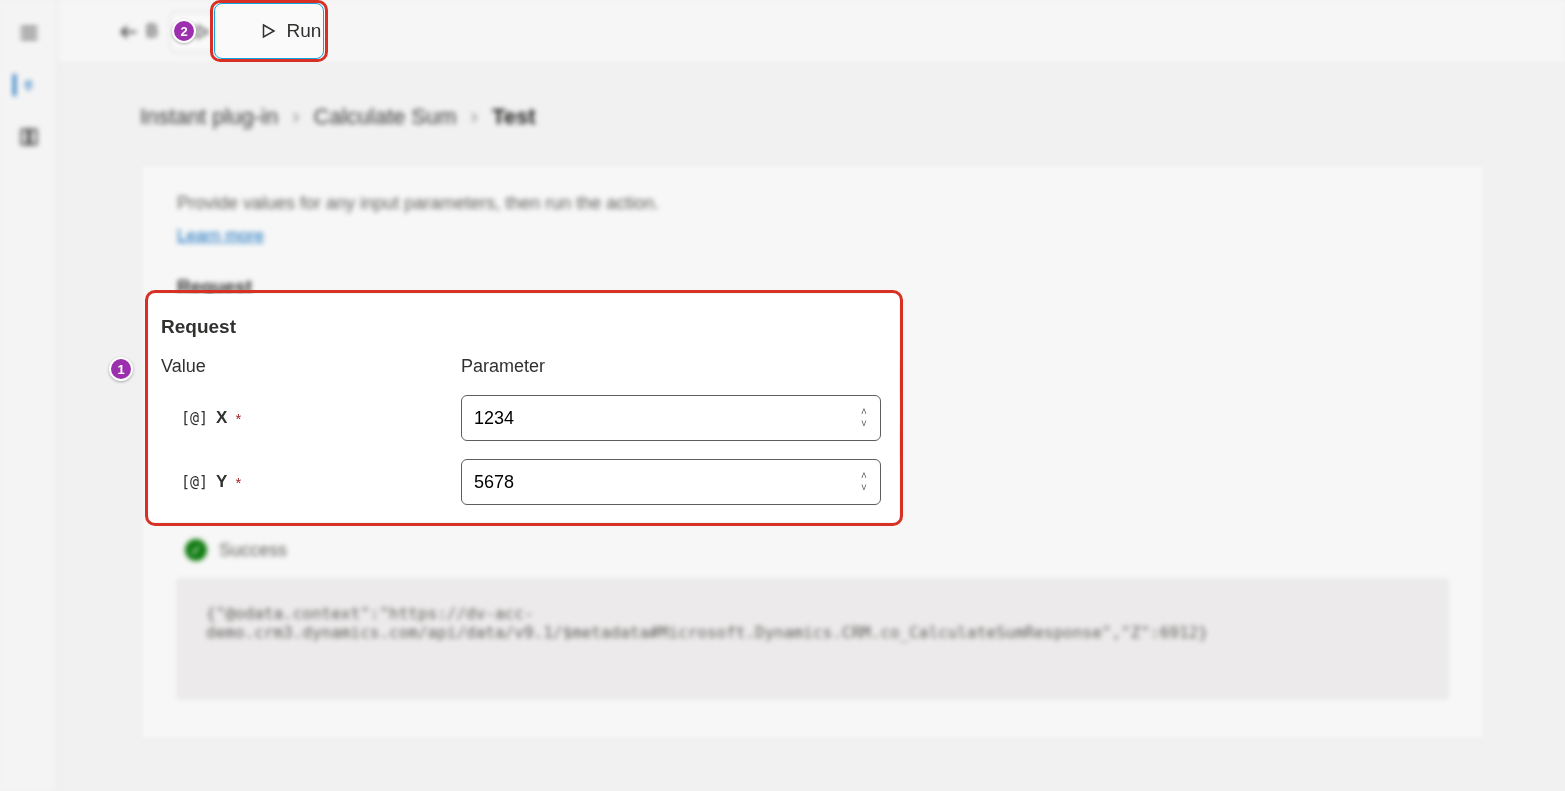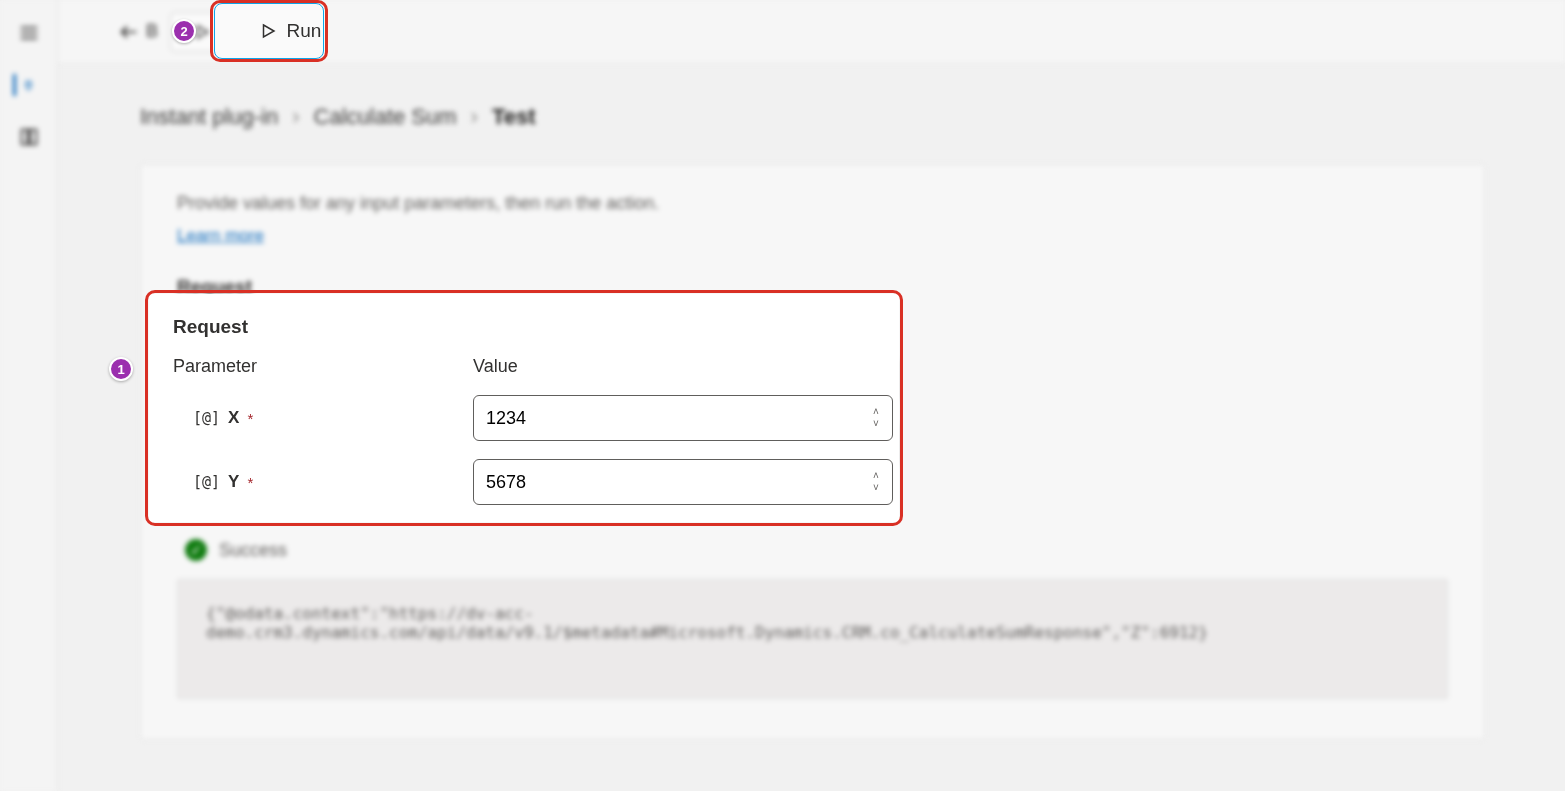--- a/index.html
+++ b/index.html
@@ -50,21 +50,21 @@
   .highlight { position:absolute; border:3px solid #d93025; border-radius:10px; pointer-events:none; }
   .hl-run { left:210px; top:0px; width:118px; height:62px; }
   .hl-req { left:145px; top:290px; width:758px; height:236px; }
 
   .callout { position:absolute; width:24px; height:24px; border-radius:50%; background:#9b2fae; border:2px solid #fff; color:#fff; font-size:13px; font-weight:600; display:flex; align-items:center; justify-content:center; box-shadow:0 1px 3px rgba(0,0,0,.3); }
   .co1 { left:109px; top:357px; }
   .co2 { left:172px; top:19px; }
 
   
   .crisp-run { position:absolute; left:214px; top:3px; width:110px; height:56px; background:#fafafa; display:flex; align-items:center; justify-content:center; gap:10px; font-size:19px; border:1px solid #0ea5e9; border-radius:8px;padding-left:42px; }
-  .crisp-req { position:absolute; left:149px; top:294px; width:750px; height:228px; background:#fff; padding: 22px 20px 10px 24px; }
+  .crisp-req { position:absolute; left:149px; top:294px; width:750px; height:228px; background:#fff; padding: 22px 20px 10px 12px; }
   .crisp-req .section-title { margin-top:0; margin-bottom:18px; }
 </style>
 </head>
 <body>
 
 <div class="blur-layer">
 
   <div class="left-rail">
     <div class="rail-icon">
       <svg viewBox="0 0 24 24" fill="none" stroke="currentColor" stroke-width="2">
@@ -166,22 +166,22 @@
 <div class="crisp-run no-blur">
   <svg viewBox="0 0 24 24" width="18" height="18" fill="none" stroke="#323130" stroke-width="2">
       <polygon points="6 4 20 12 6 20 6 4"></polygon>
     </svg>
   <span>Run</span>
 </div>
 
 <div class="crisp-req no-blur">
   <div class="section-title">Request</div>
   <div class="param-grid">
+    <div class="hdr">Value</div>
     <div class="hdr">Parameter</div>
-    <div class="hdr">Value</div>
 
     <div class="param-label">
       <span class="at-badge">[@]</span>
       <span class="param-name">X</span>
       <span class="req-star">*</span>
     </div>
     <div class="num-wrap">
       <input class="num-input" value="1234" style="">
       <div class="spinner">
           <span>˄</span>

